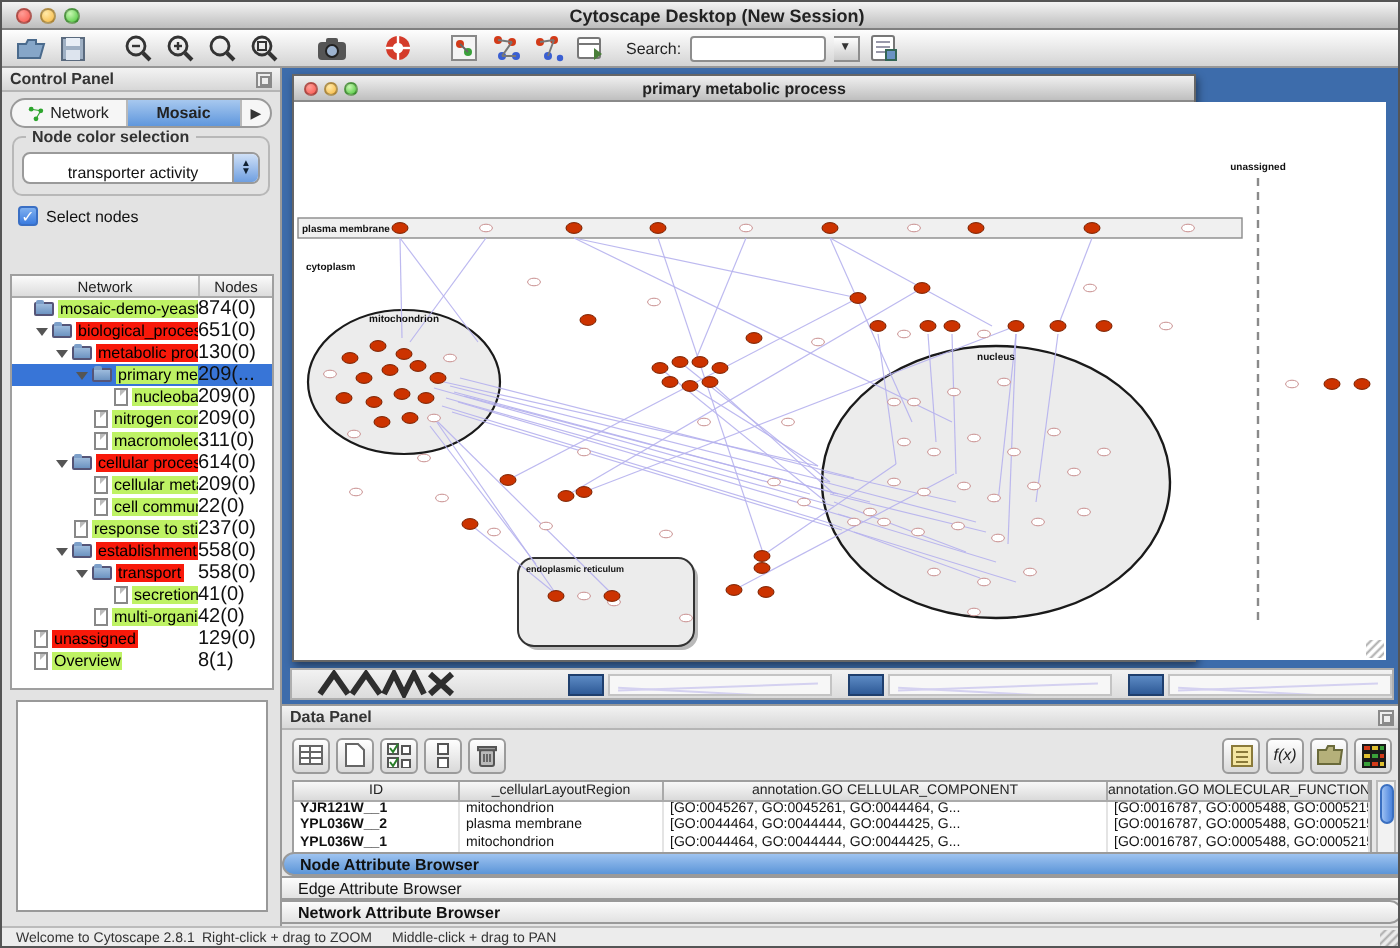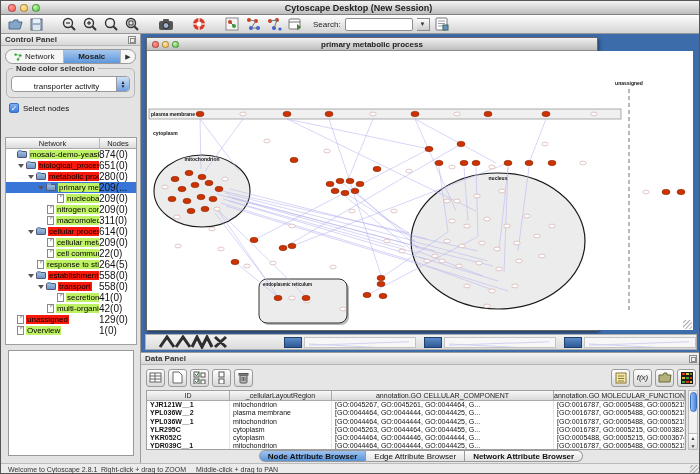--- a/index.html
+++ b/index.html
@@ -126,21 +126,21 @@
   .dt-row { display:flex; height:8.3px; font-size:7px; color:#111; }
   .dt-row div { border-right:1px solid #e4e4e4; padding-left:3px; overflow:hidden; white-space:nowrap; line-height:8.3px;}
   .dt-row div:first-child { font-weight:bold; }
   .cw0{width:83px;flex:none;} .cw1{width:102px;flex:none;} .cw2{width:222px;flex:none;} .cw3{flex:1;}
   .vscroll { position:absolute; right:3px; top:37px; width:10px; height:60px; background:#f2f2f2; border:1px solid #bbb;}
   .vthumb { position:absolute; left:1px; top:1px; width:7px; height:20px; border-radius:4px;
     background:linear-gradient(90deg,#9cc0f2,#4a83dd); border:1px solid #3a6fc0;}
   .varrows { position:absolute; left:0; bottom:0; width:100%; height:16px; border-top:1px solid #bbb;
     font-size:5px; color:#444; text-align:center; line-height:8px; background:linear-gradient(#fdfdfd,#ddd);}
 
-  .browser-tabs { position:absolute; left:0; bottom:1px; width:560px; display:flex; justify-content:center;}
+  .browser-tabs { position:absolute; left:0; bottom:1px; width:560px; display:flex; justify-content:center;flex-direction:column;}
   .btab { height:12px; font-size:8px; color:#111; background:linear-gradient(#fcfcfc,#e2e2e2);
     border:1px solid #9a9a9a; border-left:none; padding:0 8px; line-height:11px;}
   .btab:first-child { border-left:1px solid #9a9a9a; border-radius:6px 0 0 6px;}
   .btab:last-child { border-radius:0 6px 6px 0;font-weight:bold;}
   .btab.sel { background:linear-gradient(#9ec3f0,#5b95d8); font-weight:bold;}
 
   
   .statusbar { position:absolute; left:0; top:462px; width:700px; height:12px; background:#ececec;
     border-top:1px solid #bbb; font-size:7px; color:#333; display:flex; align-items:center;}
   .statusbar span { position:absolute; }
@@ -333,21 +333,21 @@
                 <span class="tlab red">biological_process</span>
               </div>
               <span class="num">651(0)</span>
             </div>
             <div class="tree-row">
               <div class="lblwrap" style="padding-left: 22px;">
                 <span class="tr-arrow"></span>
                 <span class="ic-folder"></span>
                 <span class="tlab red">metabolic process</span>
               </div>
-              <span class="num">280(0)</span>
+              <span class="num">130(0)</span>
             </div>
             <div class="tree-row sel">
               <div class="lblwrap" style="padding-left: 32px;">
                 <span class="tr-arrow"></span>
                 <span class="ic-folder"></span>
                 <span class="tlab green">primary metabo</span>
               </div>
               <span class="num">209(...</span>
             </div>
             <div class="tree-row">
@@ -397,21 +397,21 @@
                 <span class="tlab green">cell communicat</span>
               </div>
               <span class="num">22(0)</span>
             </div>
             <div class="tree-row">
               <div class="lblwrap" style="padding-left: 22px;">
                 <span class="tr-noarrow"></span>
                 <span class="ic-doc"></span>
                 <span class="tlab green">response to stimulu</span>
               </div>
-              <span class="num">264(5)</span>
+              <span class="num">237(0)</span>
             </div>
             <div class="tree-row">
               <div class="lblwrap" style="padding-left: 22px;">
                 <span class="tr-arrow"></span>
                 <span class="ic-folder"></span>
                 <span class="tlab red">establishment of lo</span>
               </div>
               <span class="num">558(0)</span>
             </div>
             <div class="tree-row">
@@ -445,21 +445,21 @@
                 <span class="tlab red">unassigned</span>
               </div>
               <span class="num">129(0)</span>
             </div>
             <div class="tree-row">
               <div class="lblwrap" style="padding-left: 2px;">
                 <span class="tr-noarrow"></span>
                 <span class="ic-doc"></span>
                 <span class="tlab green">Overview</span>
               </div>
-              <span class="num">1(0)</span>
+              <span class="num">8(1)</span>
             </div>
           </div>
       </div>
 
       <div class="birdeye"></div>
     </div>
 
     <div class="rightcol">
       <div class="desktop">
         <div class="netwin">

